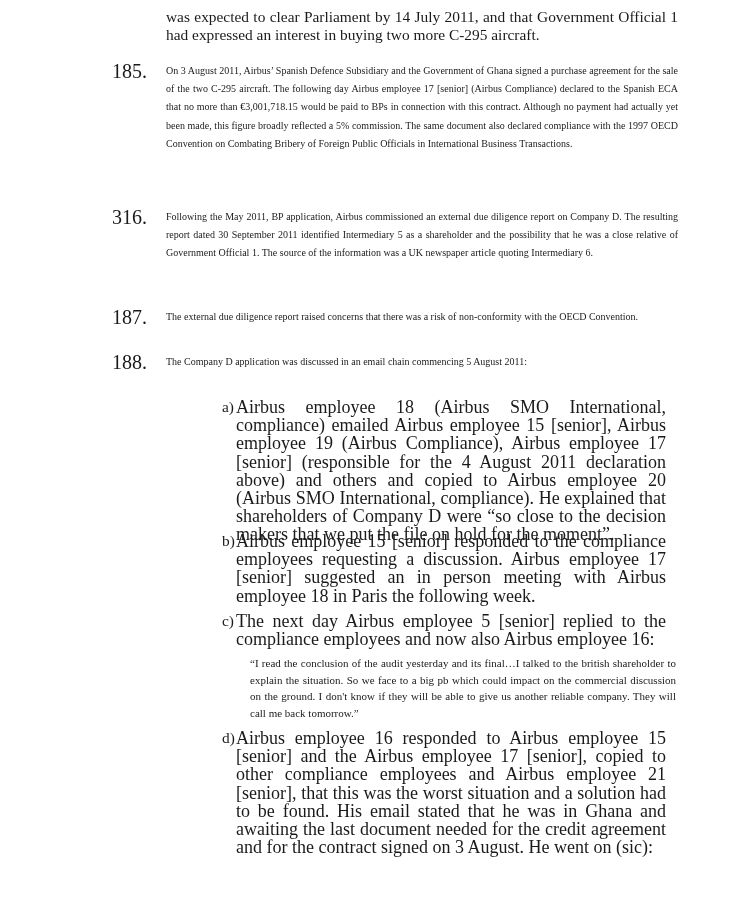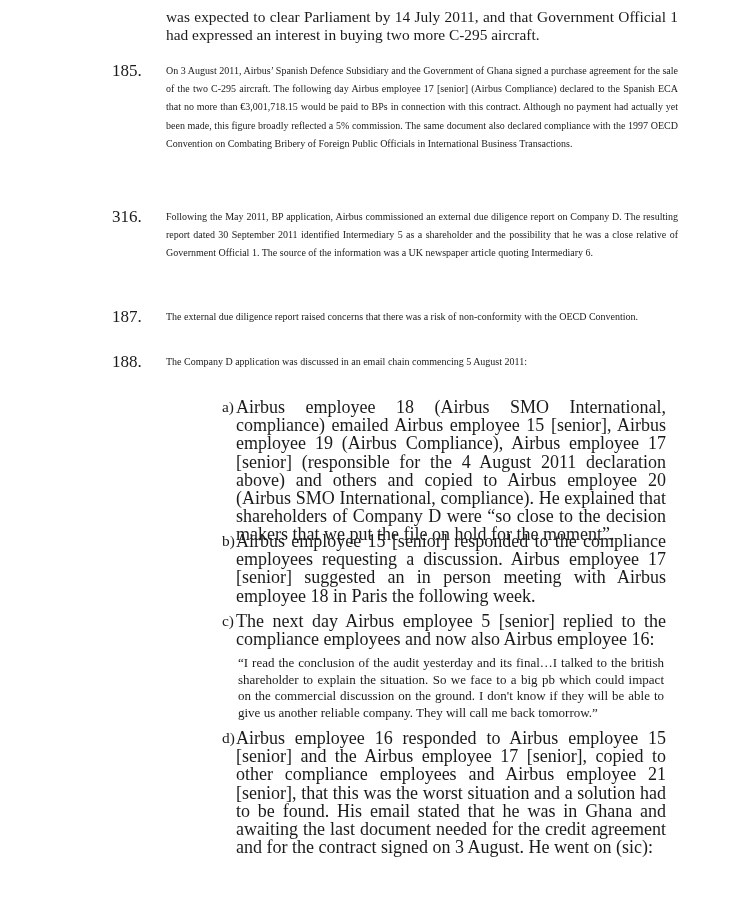--- a/index.html
+++ b/index.html
@@ -10,40 +10,40 @@
     .page { position: absolute; left: 0; top: 0; width: 606px; height: 908px; }
     .para-cont {
       position: absolute; left: 166px; width: 512px; top: 8px;
       font-size: 15.4px; line-height: 18.2px; text-align: justify;
     }
     .para {
       position: absolute; left: 0; width: 746px;
     }
     .para .num {
       position: absolute; left: 112px; top: 0;
-      font-size: 17px; line-height: 18.2px;
+      font-size: 20px; line-height: 18.2px;
     }
     .para .body {
       position: absolute; left: 166px; width: 512px;
       font-size: 10px; line-height: 18.2px; text-align: justify;
     }
     .sub {
       position: absolute; left: 0; width: 746px;
     }
     .sub .lbl {
       position: absolute; left: 222px; top: 0;
       font-size: 15.4px; line-height: 18.2px;
     }
     .sub .body {
       position: absolute; left: 236px; width: 430px;
       font-size: 18px; line-height: 18.2px; text-align: justify;
     }
     .quote {
-      position: absolute; left: 238px; width: 426px;
-      font-size: 13px; line-height: 16.6px; text-align: justify;
+      position: absolute; left: 250px; width: 426px;
+      font-size: 11px; line-height: 16.6px; text-align: justify;
     }
   </style>
 </head>
 <body>
 
 <div class="page">
 
   <div class="para-cont">was expected to clear Parliament by 14 July 2011, and that Government Official 1 had expressed an interest in buying two more C-295 aircraft.</div>
 
   <div class="para" style="top:62px;">

